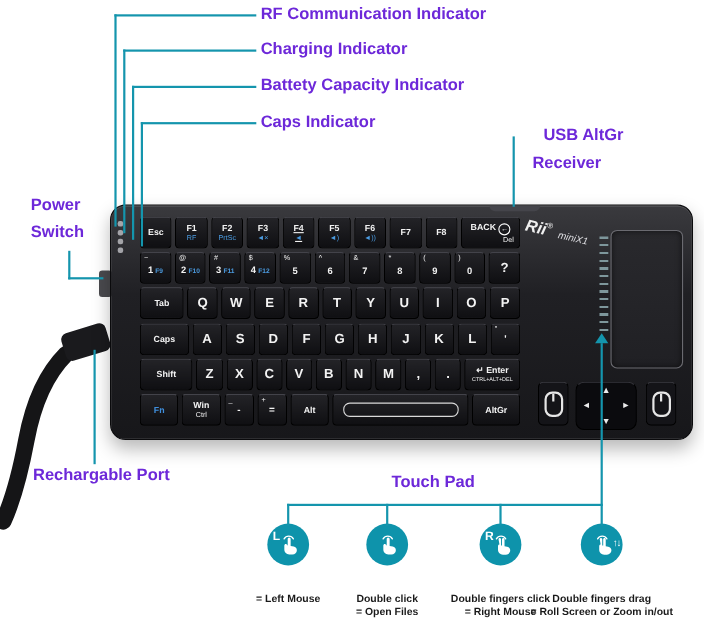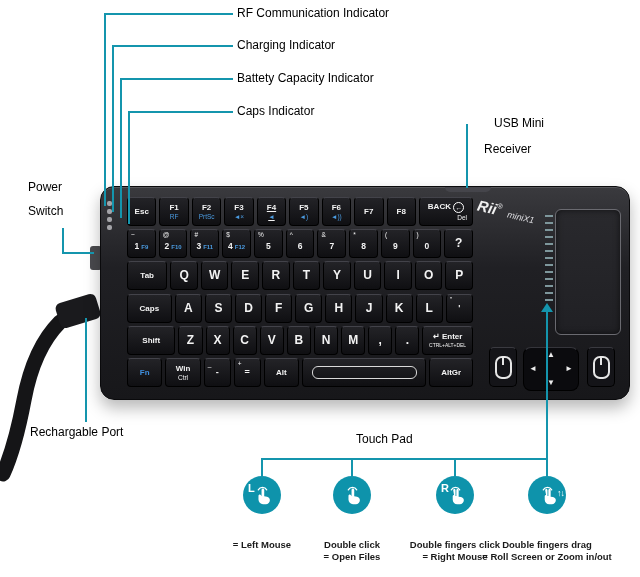--- a/index.html
+++ b/index.html
@@ -7,21 +7,21 @@
          font-family:"Liberation Sans",sans-serif;color:#141414;}
 
   
   .ln{position:absolute;background:#1495ad;z-index:5;}
   .ln.h{height:2px;}
   .ln.v{width:2px;}
   .arrow-up{position:absolute;width:0;height:0;border-left:6px solid transparent;
             border-right:6px solid transparent;border-bottom:9px solid #1495ad;z-index:6;}
 
   
-  .lbl{position:absolute;font-size:12px;line-height:22px;white-space:nowrap;z-index:6;color:#000000;}
+  .lbl{position:absolute;font-size:15px;line-height:22px;white-space:nowrap;z-index:6;color:#6d28d9;font-weight:bold;}
 
   
   .cable-svg{position:absolute;left:0;top:282px;z-index:1;}
 
   
   .keyboard{position:absolute;left:100px;top:186px;width:528px;height:212px;border-radius:14px;
             background:linear-gradient(180deg,#3a3a3e,#202024 38%,#17171a);
             border:1px solid #0a0a0c;z-index:2;
             box-shadow:0 8px 16px rgba(0,0,0,.28), inset 0 1px 0 rgba(255,255,255,.14);}
   .usb-notch{position:absolute;left:344px;top:0;width:46px;height:5px;background:#45454b;
@@ -114,21 +114,21 @@
   <div class="ln v" style="left:546px;top:312px;height:166px"></div>
   <div class="ln h" style="left:261px;top:458px;width:287px"></div>
   <div class="ln v" style="left:261px;top:458px;height:20px"></div>
   <div class="ln v" style="left:351px;top:458px;height:20px"></div>
   <div class="ln v" style="left:454px;top:458px;height:20px"></div>
 
   <div class="lbl" style="left:237px;top:2px">RF Communication Indicator</div>
   <div class="lbl" style="left:237px;top:34px">Charging Indicator</div>
   <div class="lbl" style="left:237px;top:67px">Battety Capacity Indicator</div>
   <div class="lbl" style="left:237px;top:100px">Caps Indicator</div>
-  <div class="lbl" style="left:494px;top:112px">USB Mini</div>
+  <div class="lbl" style="left:494px;top:112px">USB AltGr</div>
   <div class="lbl" style="left:484px;top:138px">Receiver</div>
   <div class="lbl" style="left:28px;top:176px">Power</div>
   <div class="lbl" style="left:28px;top:200px">Switch</div>
   <div class="lbl" style="left:30px;top:421px">Rechargable Port</div>
   <div class="lbl" style="left:356px;top:428px">Touch Pad</div>
 
   <svg class="cable-svg" width="110" height="295" viewBox="0 0 110 295">
     <path d="M60 40 C 42 58 30 86 24 118 C 18 150 12 172 3 192" fill="none" stroke="#151517" stroke-width="15" stroke-linecap="round"></path>
     <rect x="57" y="16" width="42" height="26" rx="6" fill="#1a1a1d" transform="rotate(-17 78 29)"></rect>
   </svg>

